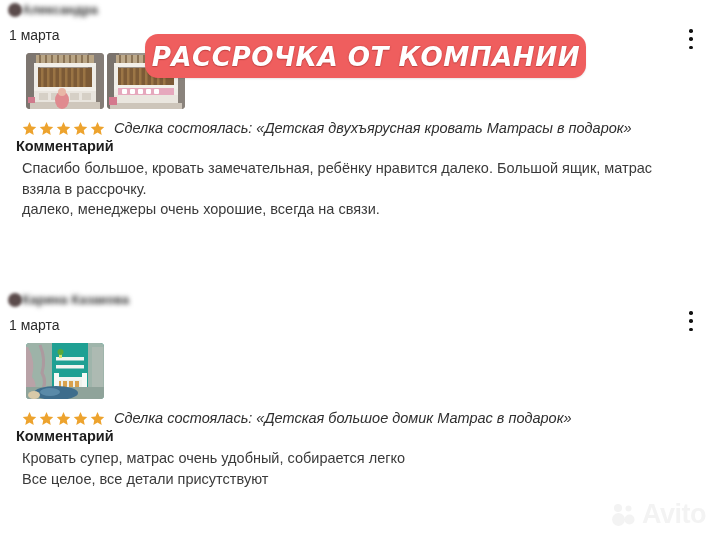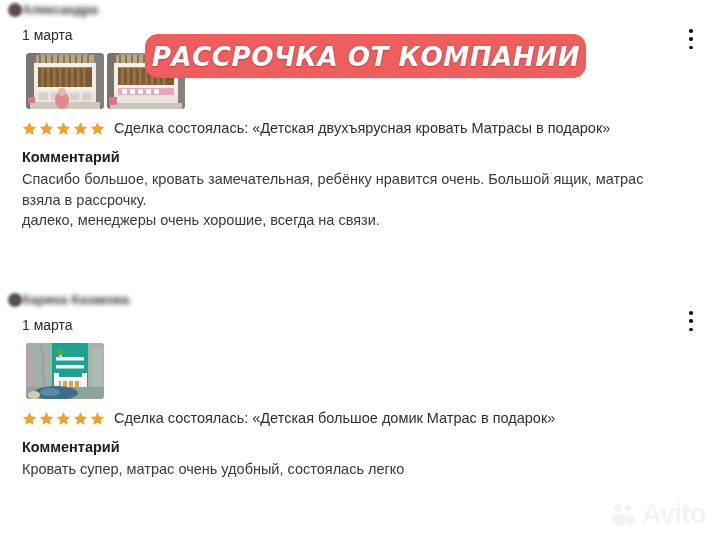--- a/index.html
+++ b/index.html
@@ -46,21 +46,21 @@
     font-size: 12.5px;
     font-weight: 700;
     color: #2b2b2b;
     line-height: 19px;
     filter: blur(2.4px);
     letter-spacing: .2px;
     user-select: none;
   }
 
   .review-date {
-    padding-left: 22px;
+    padding-left: 9px;
     font-size: 14px;
     color: #2b2b2b;
     line-height: 20px;
     margin-top: 3px;
   }
 
   .thumbs {
     padding-left: 26px;
     margin-top: 8px;
     display: flex;
@@ -94,26 +94,26 @@
     height: 15px;
     display: block;
     fill: #eda32e;
   }
   .deal-text {
     margin-left: 9px;
     font-size: 14.5px;
     color: #2f2f2f;
     line-height: 18px;
     white-space: nowrap;
+    font-style: italic;
   }
 
   
   .comment-label {
-    padding-left: 22px;
-    margin-top: 11px;
+    padding-left: 16px;
     font-size: 14.5px;
     font-weight: 700;
     color: #1d1d1d;
     line-height: 19px;
   }
   .comment-body {
     padding-left: 22px;
     margin-top: 2px;
     font-size: 14.5px;
     color: #3a3a3a;
@@ -317,21 +317,21 @@
           </svg>
         <svg class="star" viewBox="0 0 24 24">
             <polygon points="12,1.6 15.2,8.6 22.8,9.5 17.2,14.7 18.7,22.3 12,18.5 5.3,22.3 6.8,14.7 1.2,9.5 8.8,8.6"></polygon>
           </svg>
       </span>
       <span class="deal-text">Сделка состоялась: «Детская двухъярусная кровать Матрасы в подарок»</span>
     </div>
 
     <div class="comment-label">Комментарий</div>
     <div class="comment-body">
-      <span class="ln">Спасибо большое, кровать замечательная, ребёнку нравится очень. Большой ящик, матрас</span>
+      <span class="ln">Спасибо большое, кровать замечательная, ребёнку нравится далеко. Большой ящик, матрас</span>
       <span class="ln">взяла в рассрочку.</span>
       <span class="ln">далеко, менеджеры очень хорошие, всегда на связи.</span>
     </div>
   </div>
 
   <div class="review" id="review-1">
 
     <div class="review-head">
       <span class="avatar blur-strong"></span>
       <span class="author-name">Карина Казакова</span>
@@ -389,21 +389,22 @@
           </svg>
         <svg class="star" viewBox="0 0 24 24">
             <polygon points="12,1.6 15.2,8.6 22.8,9.5 17.2,14.7 18.7,22.3 12,18.5 5.3,22.3 6.8,14.7 1.2,9.5 8.8,8.6"></polygon>
           </svg>
       </span>
       <span class="deal-text">Сделка состоялась: «Детская большое домик Матрас в подарок»</span>
     </div>
 
     <div class="comment-label">Комментарий</div>
     <div class="comment-body">
-      <span class="ln">Кровать супер, матрас очень удобный, состоялась легко</span>
+      <span class="ln">Кровать супер, матрас очень удобный, собирается легко</span>
+      <span class="ln">Все целое, все детали присутствуют</span>
     </div>
   </div>
 
   <div class="kebab" id="kebab-0">
     <i></i>
     <i></i>
     <i></i>
   </div>
   <div class="kebab" id="kebab-1">
     <i></i>

